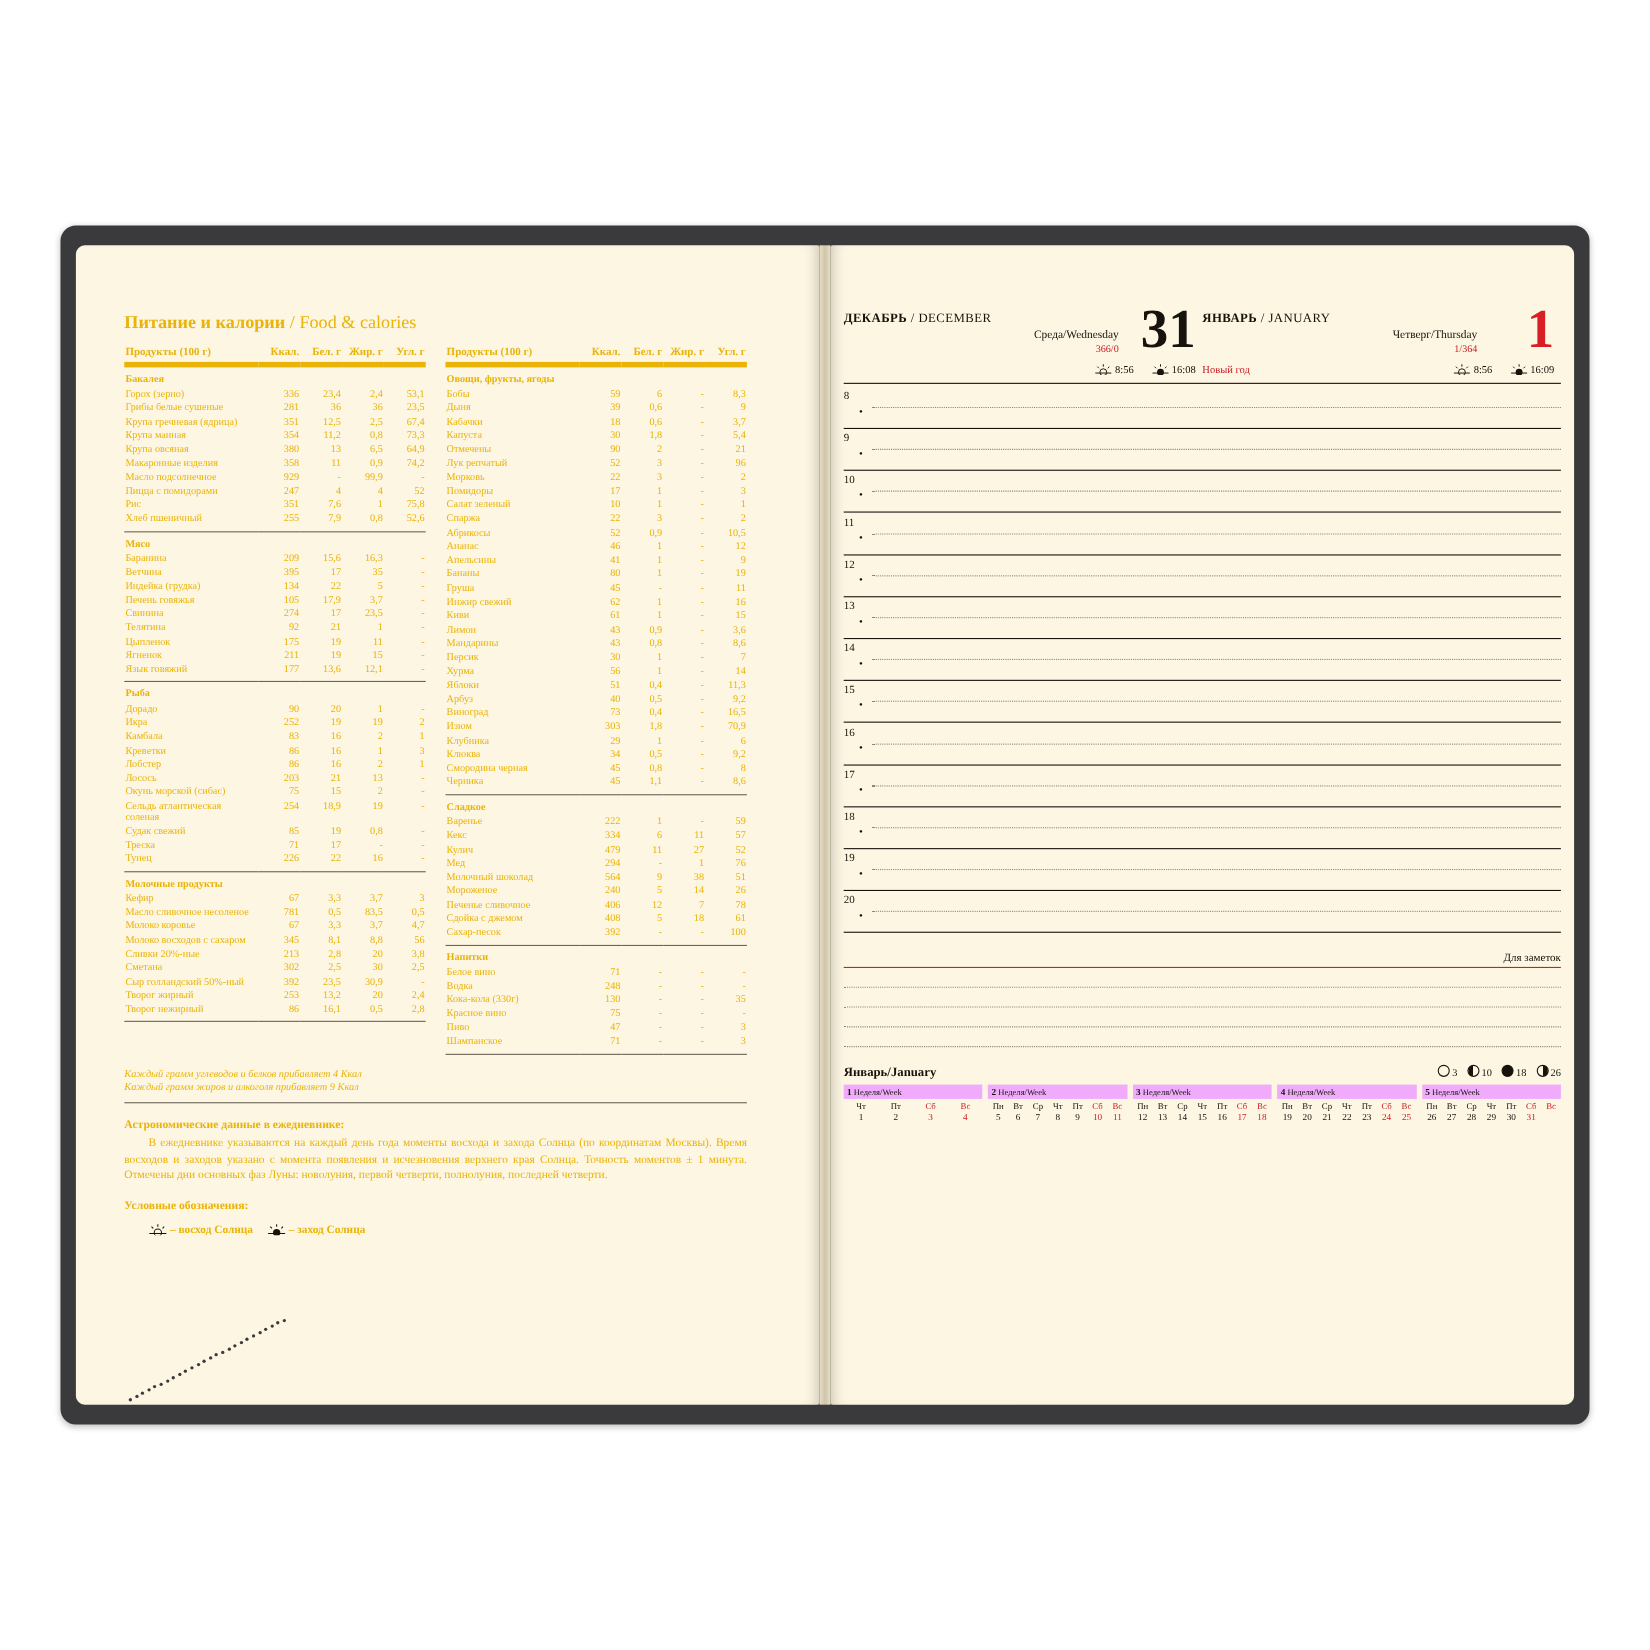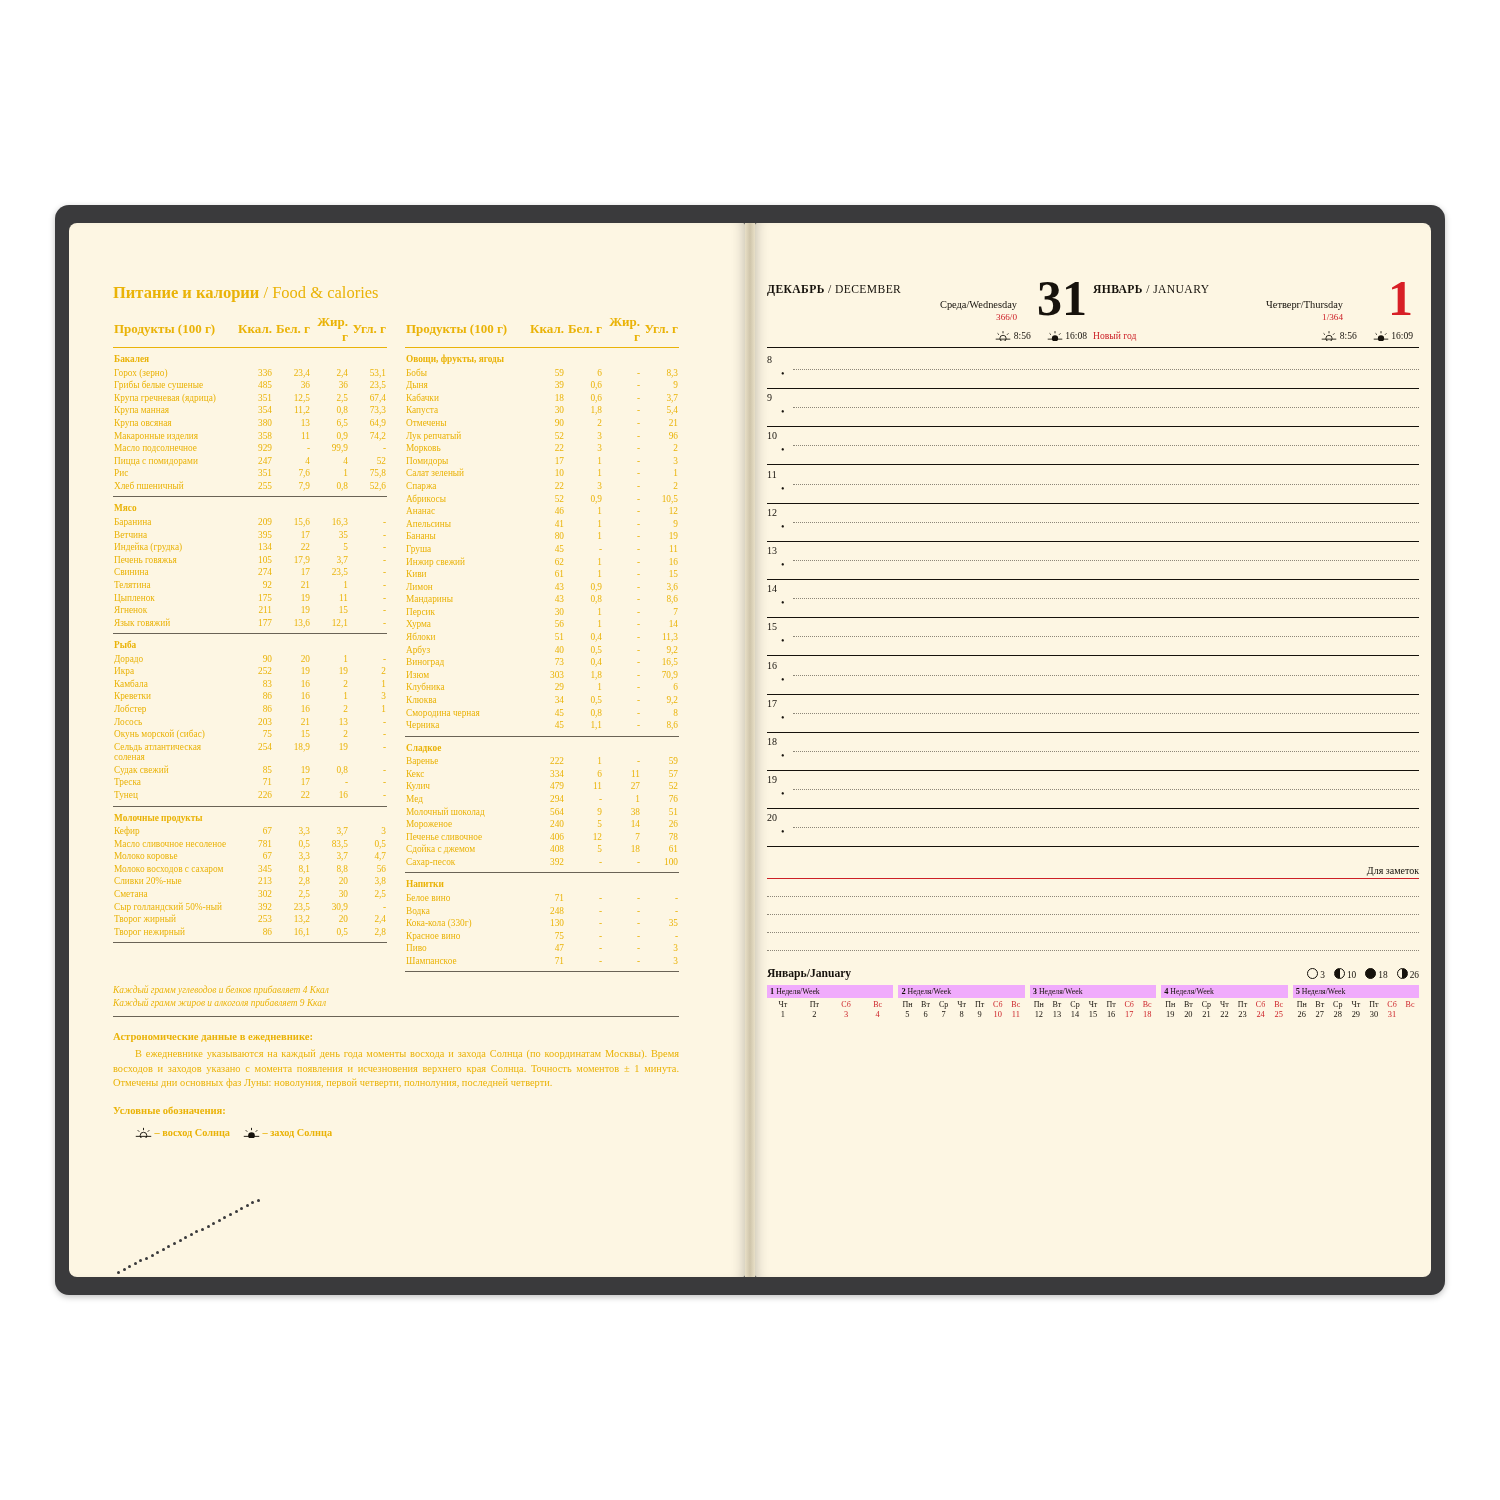--- a/index.html
+++ b/index.html
@@ -18,22 +18,22 @@
      background:linear-gradient(90deg,#e8dfc6,#cfc5ab,#e8dfc6);}
 
   
   .lp{position:absolute;left:58px;top:78px;width:566px;color:#eab308;}
   .title{font-size:16.5px;font-weight:bold;margin-bottom:10px;}
   .title .en{font-weight:normal;}
 
   .cols{display:flex;gap:18px;}
   .col{width:274px;}
   table.ft{width:100%;border-collapse:collapse;font-size:9.3px;line-height:1.12;}
-  table.ft th{font-size:13px;font-weight:bold;text-align:right;padding:2px 1px 3px;
-     border-bottom:1px solid #eab308;}
+  table.ft th{font-size:10px;font-weight:bold;text-align:right;padding:2px 1px 3px;
+     border-bottom:5px solid #eab308;}
   table.ft th.nm{text-align:left;}
   table.ft td{padding:1.1px 1px;vertical-align:top;}
   table.ft td.nm{text-align:left;width:120px;}
   table.ft td.n{text-align:right;width:36px;}
   tr.grp td{font-weight:bold;padding-top:6px;padding-bottom:2px;}
   tr.endgrp td{border-bottom:1px solid #6a6356;height:4px;padding:0;}
 
   .note-it{font-style:italic;font-size:9.4px;line-height:1.35;margin-top:12px;}
   .hr-thin{border-top:1px solid #6a6356;margin-top:6px;}
   .sec-h{font-weight:bold;font-size:10.6px;margin-top:14px;}
@@ -128,21 +128,21 @@
                 </tr>
                 <tr>
                   <td class="nm">Горох (зерно)</td>
                   <td class="n">336</td>
                   <td class="n">23,4</td>
                   <td class="n">2,4</td>
                   <td class="n">53,1</td>
                 </tr>
                 <tr>
                   <td class="nm">Грибы белые сушеные</td>
-                  <td class="n">485</td>
+                  <td class="n">281</td>
                   <td class="n">36</td>
                   <td class="n">36</td>
                   <td class="n">23,5</td>
                 </tr>
                 <tr>
                   <td class="nm">Крупа гречневая (ядрица)</td>
                   <td class="n">351</td>
                   <td class="n">12,5</td>
                   <td class="n">2,5</td>
                   <td class="n">67,4</td>

